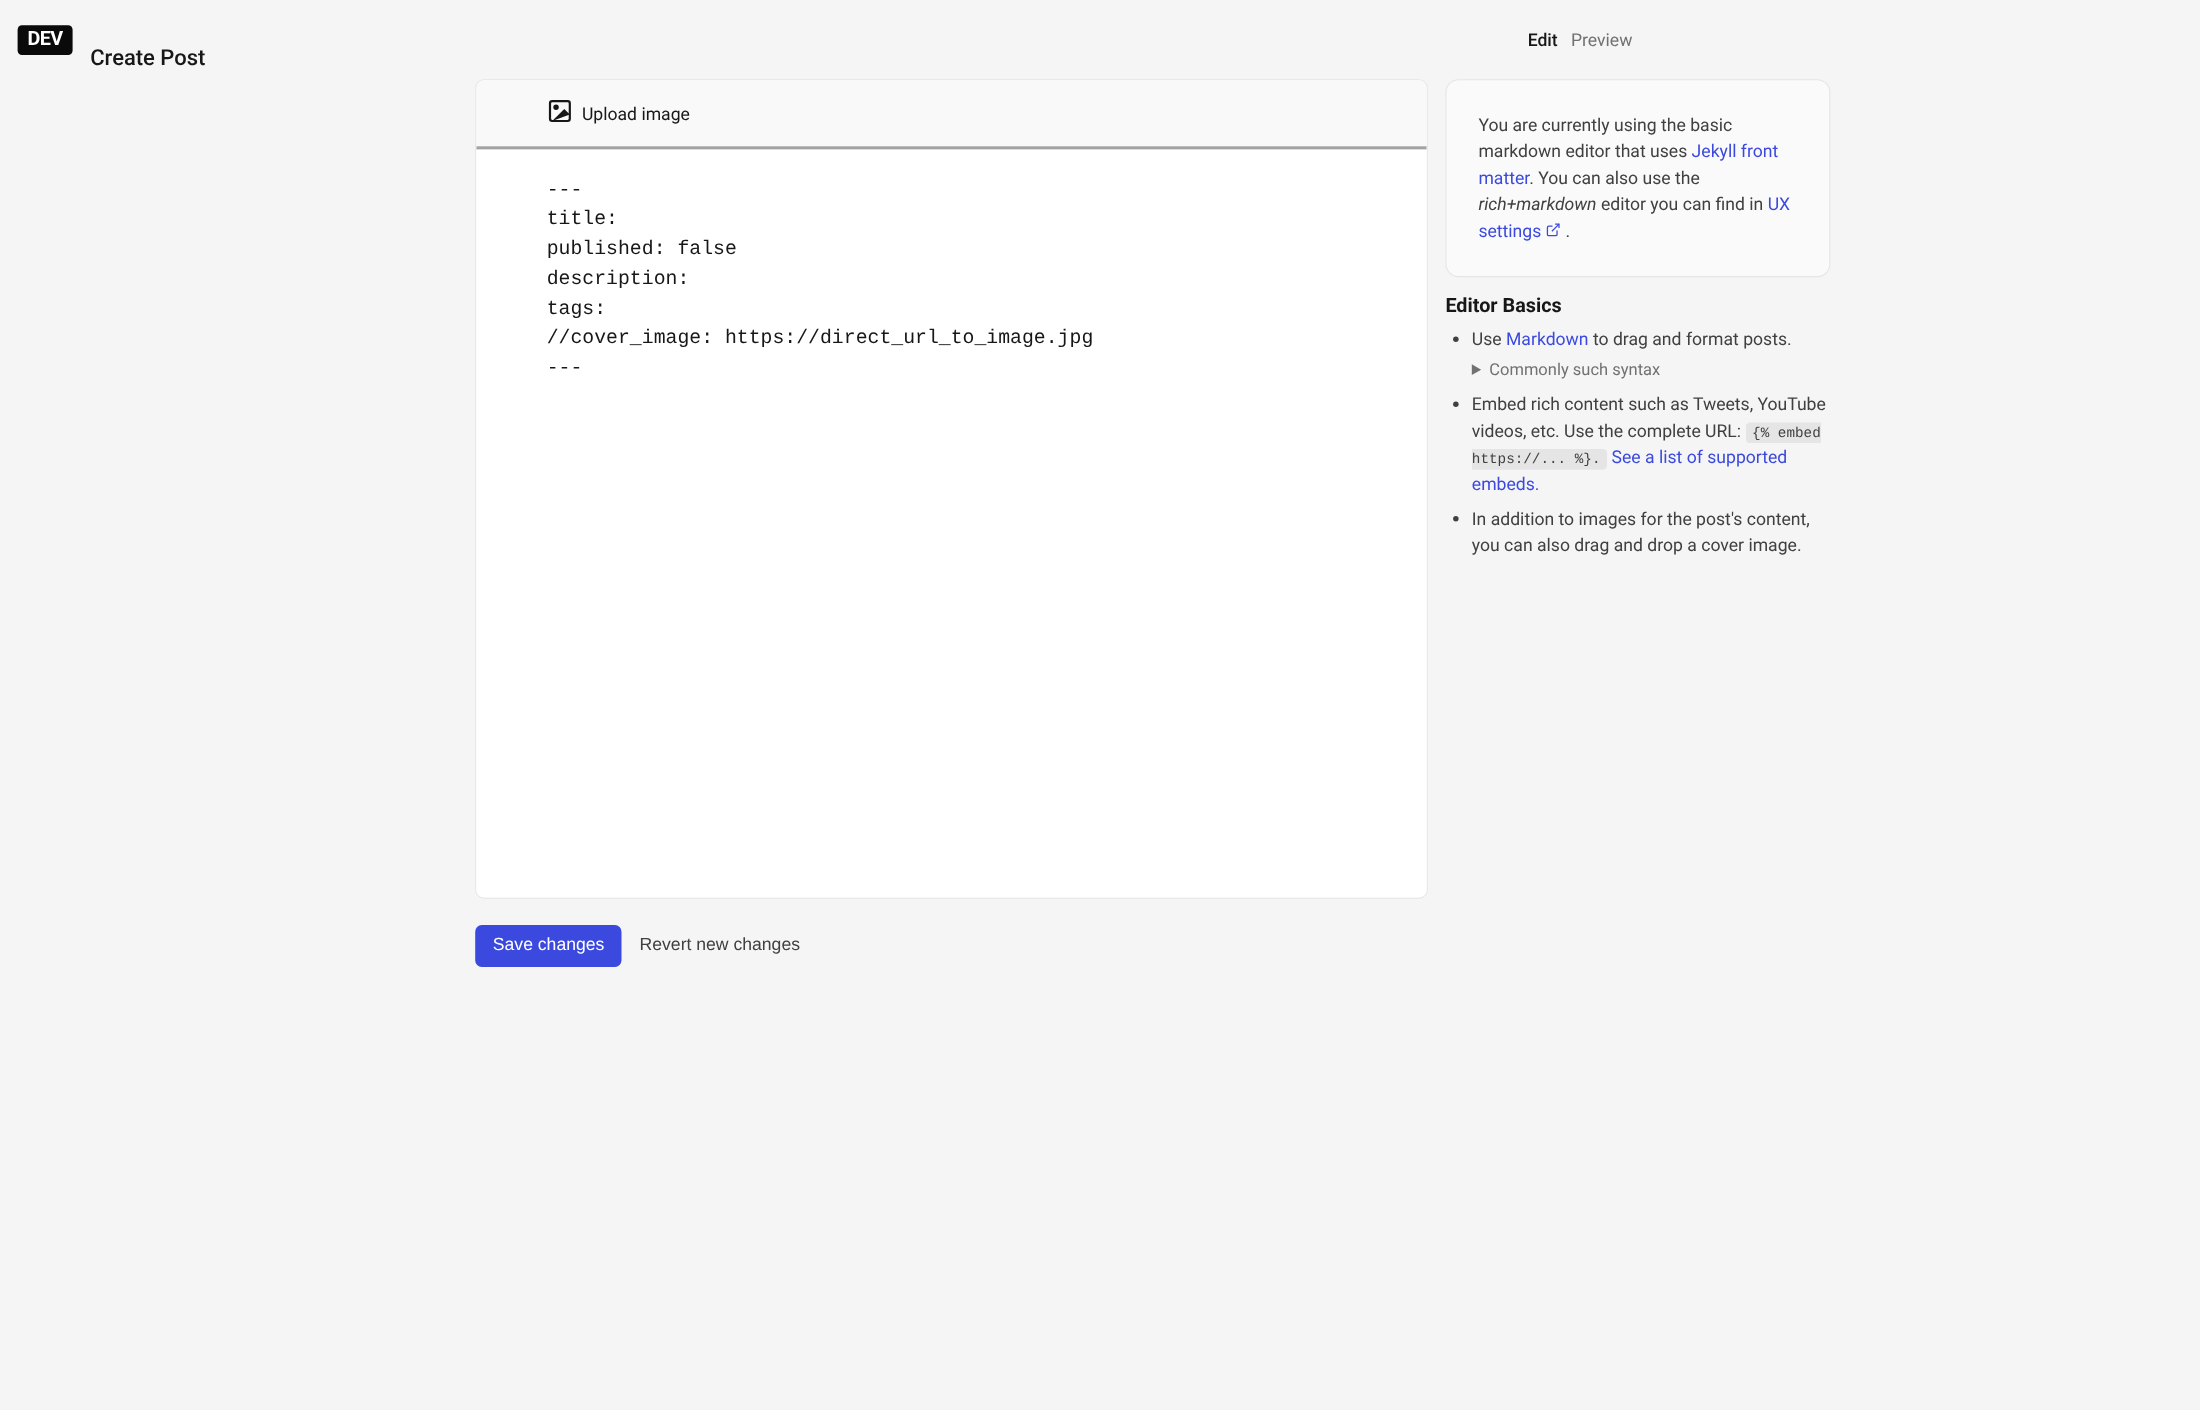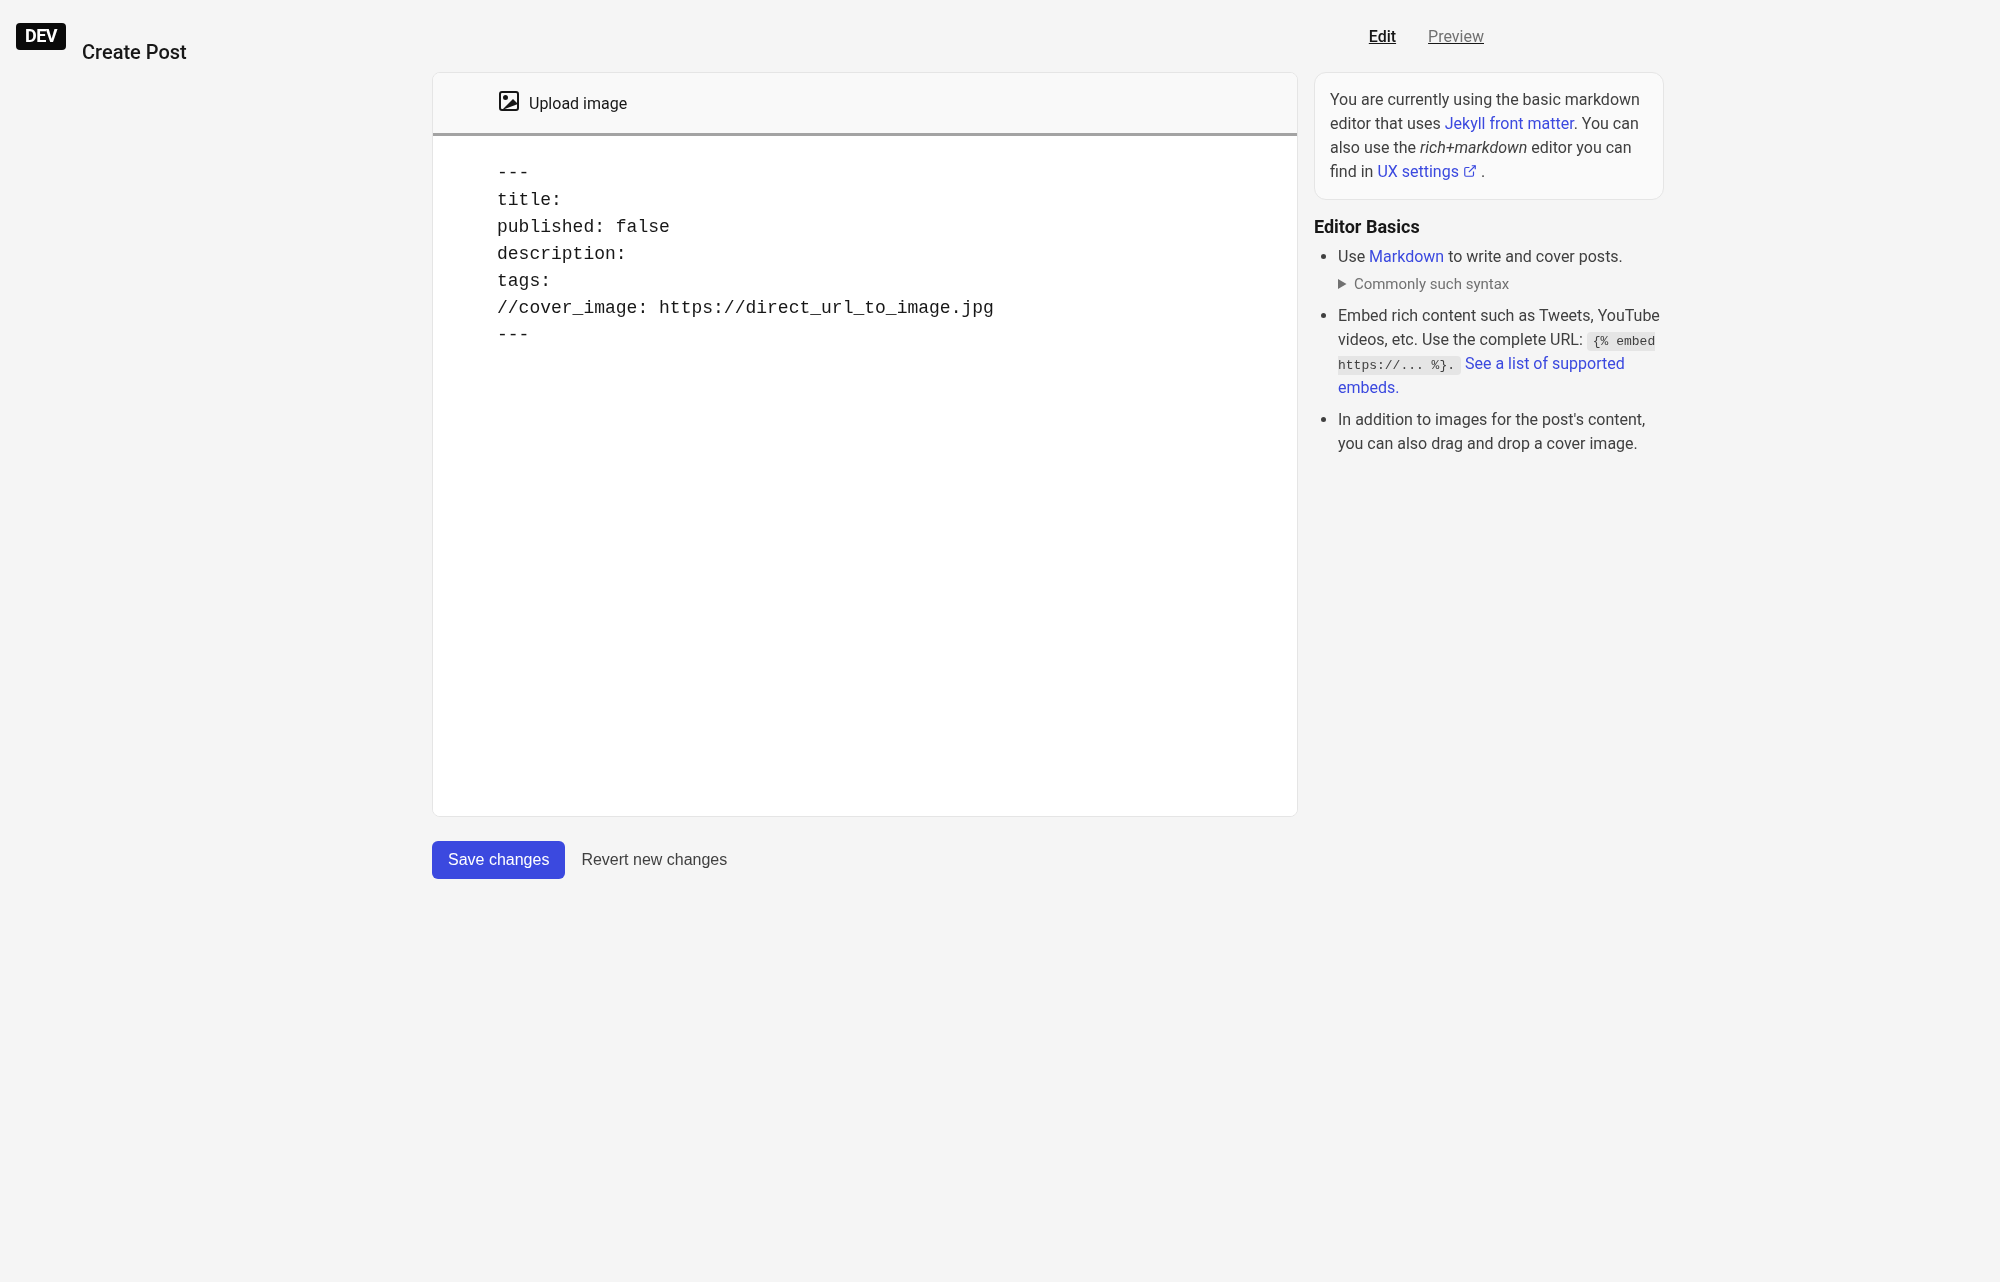--- a/index.html
+++ b/index.html
@@ -35,23 +35,22 @@
       height: 27px;
     }
     .page-title {
       font-size: 20px;
       font-weight: 500;
       margin-top: 32px;
     }
     .tabs {
       margin-left: auto;
       display: flex;
-      gap: 32px;
+      gap: 12px;
       margin-right: 500px;
-      text-decoration: underline;
     }
     .tab {
       font-size: 16px;
       cursor: pointer;
       color: #717171;
     }
     .tab.active {
       color: #171717;
       font-weight: 500;
     }
@@ -101,21 +100,21 @@
     .sidebar {
       width: 350px;
       display: flex;
       flex-direction: column;
       gap: 16px;
     }
     .info-box {
       background: #fafafa;
       border: 1px solid #e5e5e5;
       border-radius: 12px;
-      padding: 15px;
+      padding: 29px;
       font-size: 16px;
       line-height: 1.5;
       color: #404040;
     }
     .info-box a {
       color: #3b49df;
       text-decoration: none;
     }
     .info-box em {
       font-style: italic;
@@ -234,21 +233,21 @@
             <path d="M18 13v6a2 2 0 0 1-2 2H5a2 2 0 0 1-2-2V8a2 2 0 0 1 2-2h6"></path>
             <polyline points="15 3 21 3 21 9"></polyline>
             <line x1="10" y1="14" x2="21" y2="3"></line>
           </svg></a><span> .</span>
     </div>
 
     <div class="sidebar-section">
       <h3>Editor Basics</h3>
       <ul>
         <li>
-          <span>Use </span><a href="#">Markdown</a><span> to write and cover posts.</span>
+          <span>Use </span><a href="#">Markdown</a><span> to drag and format posts.</span>
           <details>
             <summary>Commonly such syntax</summary>
           </details>
         </li>
         <li>
           <span>Embed rich content such as Tweets, YouTube videos, etc. Use the complete URL: </span><span class="code-snippet">{% embed https://... %}.</span> <a href="#">See a list of supported embeds.</a>
         </li>
         <li>
           <span>In addition to images for the post's content, you can also drag and drop a cover image.</span>
         </li>

